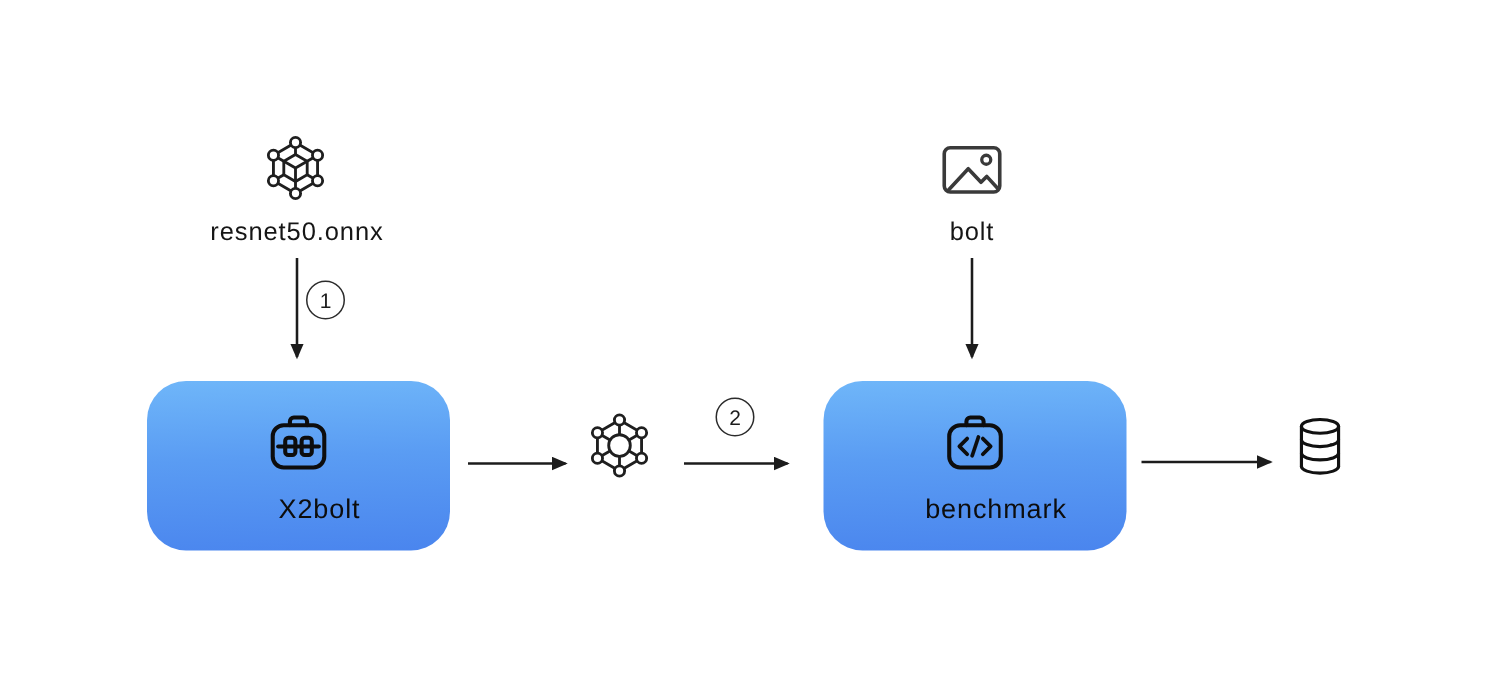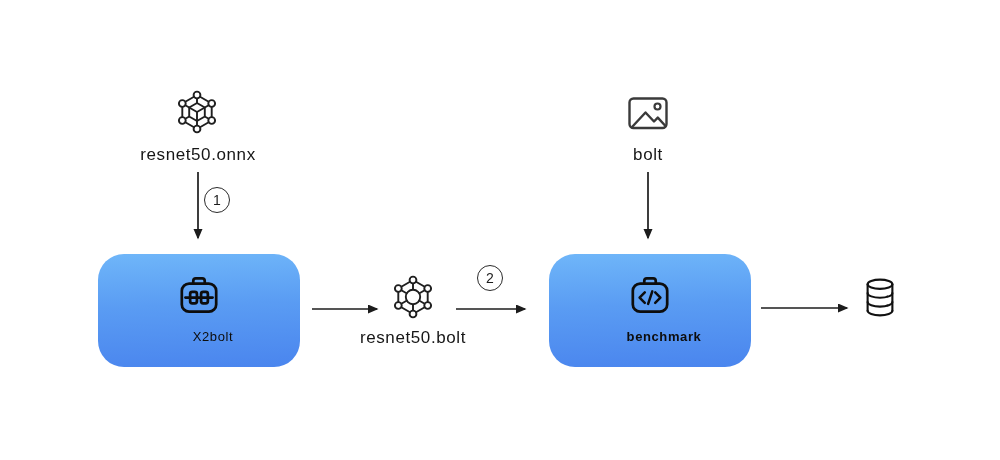--- a/index.html
+++ b/index.html
@@ -29,21 +29,21 @@
     border-radius: 26px;
     background: linear-gradient(178deg, #6fb6f9 0%, #5a9cf3 45%, #4a85ee 100%);
     display: flex;
     flex-direction: column;
     align-items: center;
     justify-content: flex-start;
     padding-top: 16px;
     box-sizing: border-box;
   }
   .node-box .box-label {
-    font-size: 13px;
+    font-size: 18px;
     letter-spacing: 0.6px;
     color: #0d0d0d;
     margin-top: 9px;
     margin-left: 28px;
   }
   .step-circle {
     position: absolute;
     width: 26px;
     height: 26px;
     border: 1.4px solid #2b2b2b;
@@ -126,34 +126,33 @@
     <circle cx="24" cy="24" r="7.2" fill="#ffffff"></circle>
     <g fill="#ffffff">
       <circle cx="24" cy="7" r="3.4"></circle>
       <circle cx="38.7" cy="15.5" r="3.4"></circle>
       <circle cx="38.7" cy="32.5" r="3.4"></circle>
       <circle cx="24" cy="41" r="3.4"></circle>
       <circle cx="9.3" cy="32.5" r="3.4"></circle>
       <circle cx="9.3" cy="15.5" r="3.4"></circle>
     </g>
   </svg>
-  <div class="label" style="left:313px; top:328px;">resnet50.bolt</div>
 
   <div class="step-circle" style="left:477px; top:265px;">
     <span>2</span>
   </div>
 
   <svg class="abs" style="left:624px; top:89px;" width="48" height="48" viewBox="0 0 48 48" fill="none" stroke="#3a3a3a" stroke-width="2.4" stroke-linecap="round" stroke-linejoin="round">
     <rect x="5.5" y="9.5" width="37" height="29.5" rx="4"></rect>
     <circle cx="33.5" cy="17.5" r="3" stroke-width="2.2"></circle>
     <path d="M8.5,37.5 L21.5,23.5 L30,32.5 L33.8,28.6 L41.5,37"></path>
   </svg>
   <div class="label" style="left:548px; top:145px;">bolt</div>
 
-  <div class="node-box" style="left:549px; top:254px;font-weight:bold;">
+  <div class="node-box" style="left:549px; top:254px;">
     <svg width="50" height="50" viewBox="0 0 48 48" fill="none" stroke="#0d0d0d" stroke-width="2.6" stroke-linecap="round" stroke-linejoin="round">
       <path d="M18.5,13 V10.5 C18.5,9.1 19.6,8 21,8 H27 C28.4,8 29.5,9.1 29.5,10.5 V13"></path>
       <rect x="7.5" y="13" width="33" height="27" rx="7"></rect>
       <path d="M19,21.5 L14,26.5 L19,31.5" stroke-width="2.4"></path>
       <path d="M26.2,20.5 L22.2,32.5" stroke-width="2.4"></path>
       <path d="M29,21.5 L34,26.5 L29,31.5" stroke-width="2.4"></path>
     </svg>
     <div class="box-label">benchmark</div>
   </div>
 

